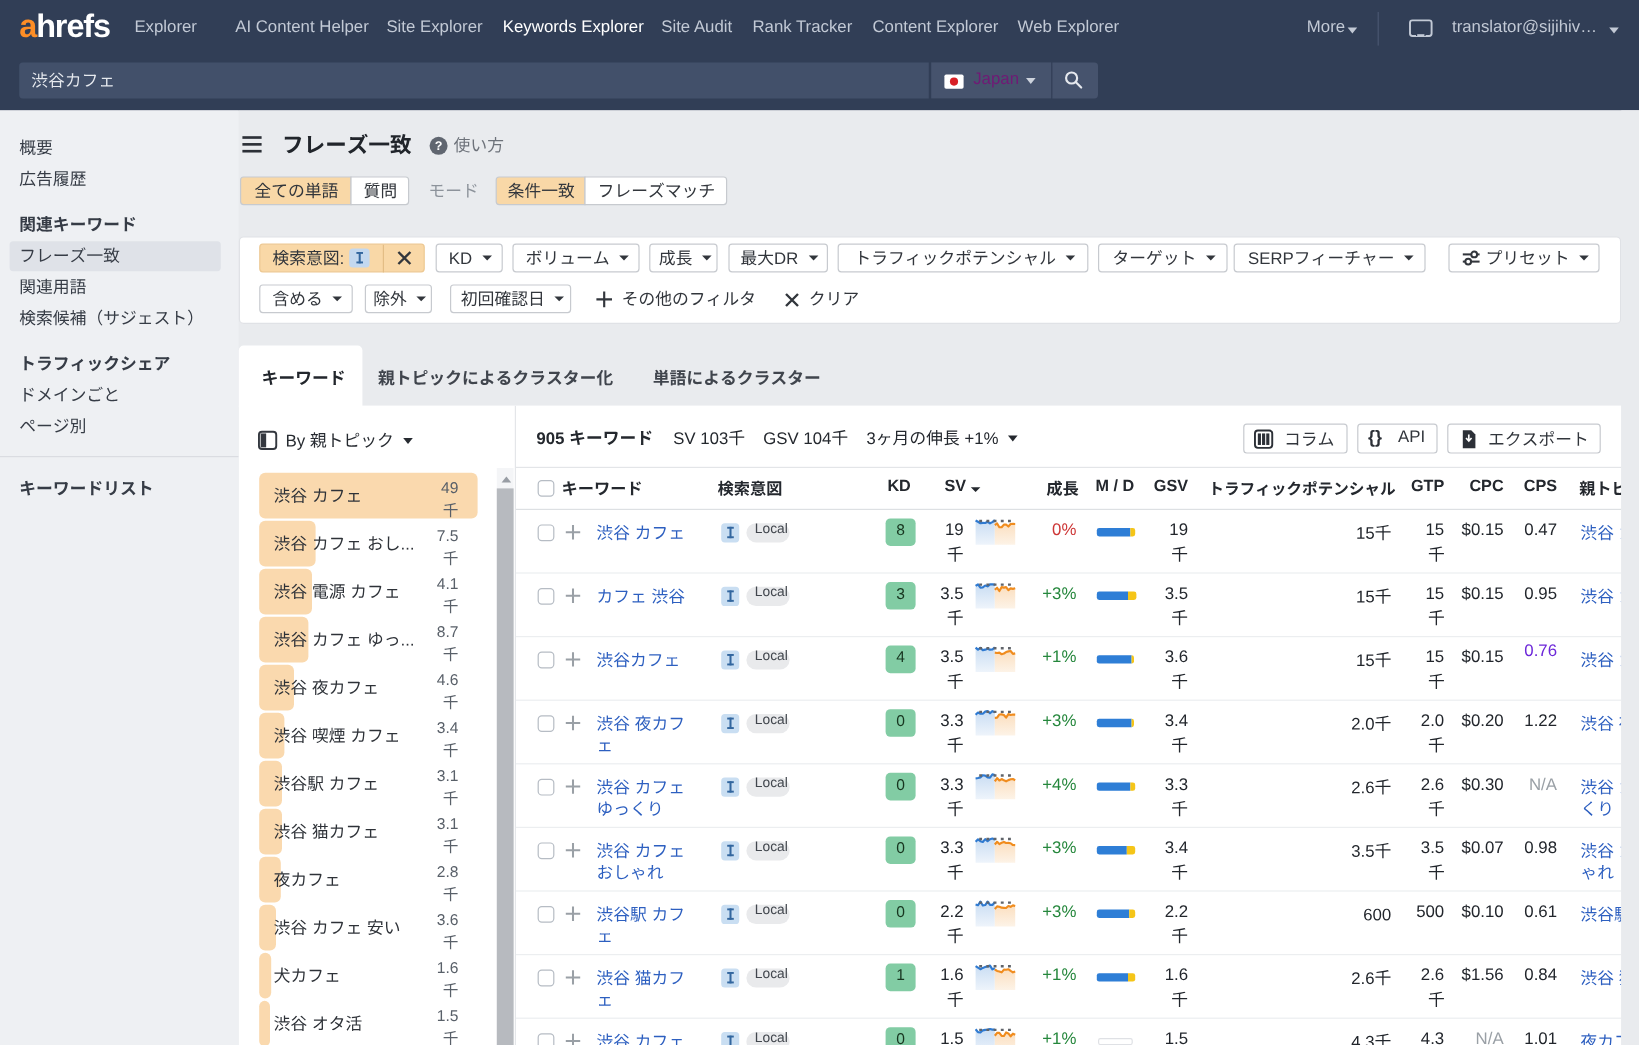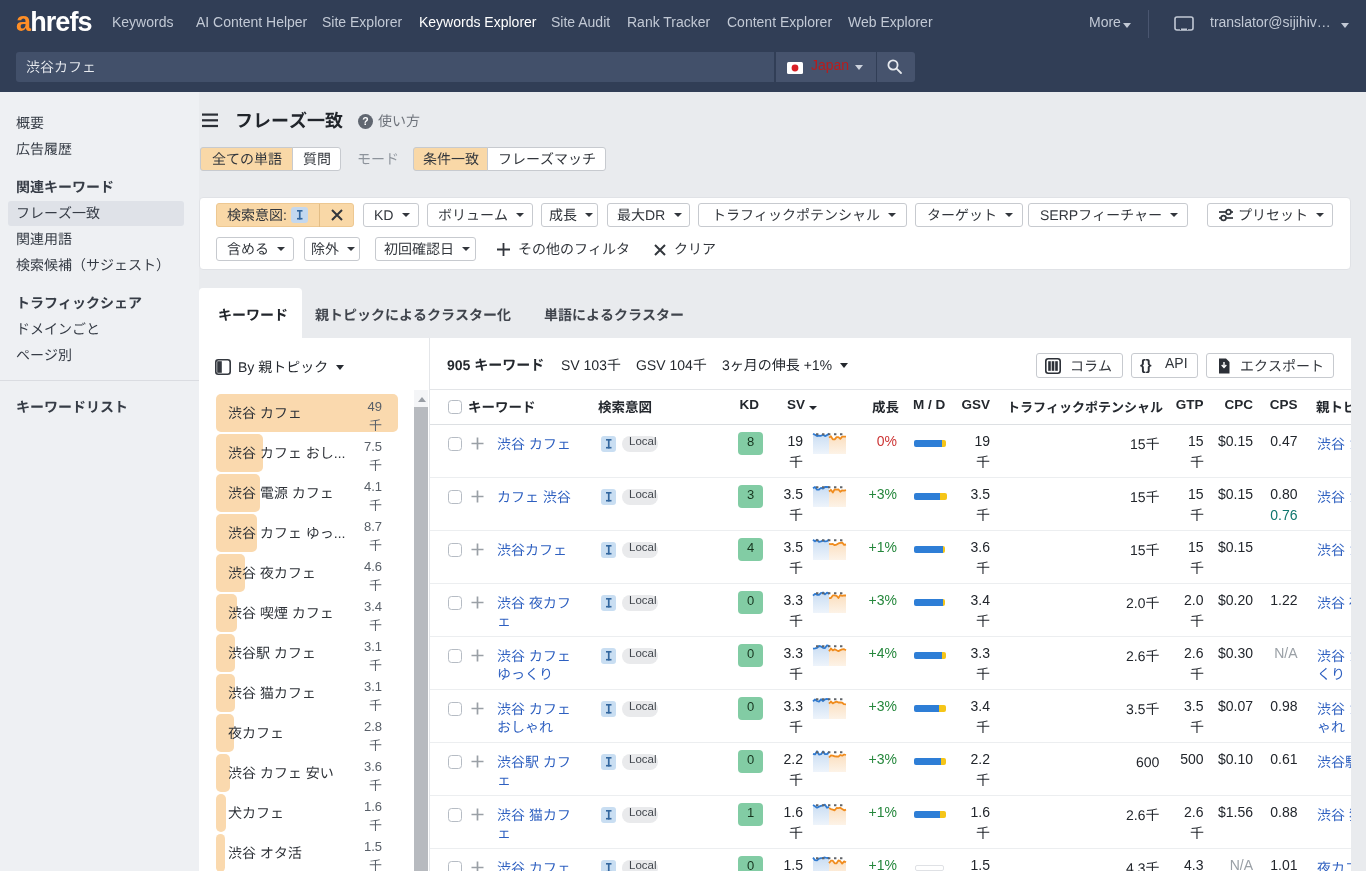--- a/index.html
+++ b/index.html
@@ -195,21 +195,21 @@
       <path id="gnr304f" d="M704 -738 630 -804C618 -785 593 -757 573 -737C505 -668 353 -548 278 -485C188 -409 176 -366 271 -287C364 -210 516 -80 586 -8C611 16 634 41 655 65L726 -1C620 -107 443 -250 352 -324C288 -378 289 -394 349 -445C423 -507 567 -621 635 -681C652 -695 683 -721 704 -738Z"></path>
       <path id="gnr308a" d="M339 -789 251 -792C249 -765 247 -736 243 -706C231 -625 212 -478 212 -383C212 -318 218 -262 223 -224L300 -230C294 -280 293 -314 298 -353C310 -484 426 -666 551 -666C656 -666 710 -552 710 -394C710 -143 540 -54 323 -22L370 50C618 5 792 -117 792 -395C792 -605 697 -738 564 -738C437 -738 333 -613 292 -511C298 -581 318 -716 339 -789Z"></path>
       <path id="glr36" d="M512 -225Q512 -116 453 -53Q394 10 290 10Q174 10 112 -77Q51 -163 51 -328Q51 -507 115 -603Q179 -698 297 -698Q453 -698 493 -558L409 -543Q383 -627 296 -627Q221 -627 179 -557Q138 -487 138 -354Q162 -398 206 -422Q249 -445 305 -445Q400 -445 456 -385Q512 -326 512 -225ZM423 -221Q423 -296 386 -336Q350 -377 284 -377Q223 -377 185 -341Q147 -305 147 -242Q147 -163 186 -112Q226 -61 287 -61Q351 -61 387 -104Q423 -146 423 -221Z"></path>
       <path id="gnr3083" d="M520 -498 575 -541C547 -571 494 -616 467 -635L412 -593C449 -567 491 -529 520 -498ZM114 -323 152 -245C186 -260 246 -291 315 -324L348 -250C391 -148 433 -17 458 78L537 56C509 -31 459 -181 415 -281L382 -355C477 -398 579 -436 645 -436C735 -436 765 -386 765 -344C765 -291 733 -241 636 -241C596 -241 550 -254 519 -269L516 -196C545 -184 595 -171 640 -171C778 -171 840 -241 840 -344C840 -428 780 -506 648 -506C569 -506 455 -461 352 -417L303 -513C296 -526 286 -544 279 -560L199 -529C214 -513 230 -488 240 -472C252 -452 268 -422 285 -387C247 -370 212 -355 184 -344C170 -339 143 -330 114 -323Z"></path>
       <path id="gnr308c" d="M293 -720 288 -625C236 -616 177 -610 144 -608C120 -607 101 -606 79 -607L87 -525L283 -552L276 -453C226 -375 110 -219 54 -149L105 -80C153 -148 219 -243 268 -316L267 -277C265 -168 265 -117 264 -21C264 -5 263 20 261 38H348C346 20 344 -5 343 -23C338 -112 339 -173 339 -264C339 -300 340 -340 342 -382C434 -480 555 -574 636 -574C687 -574 717 -550 717 -492C717 -394 679 -230 679 -119C679 -36 724 7 790 7C858 7 921 -23 974 -76L961 -162C910 -108 858 -79 810 -79C774 -79 758 -107 758 -140C758 -242 795 -414 795 -514C795 -595 749 -648 656 -648C555 -648 426 -551 348 -479L353 -537C368 -562 385 -589 398 -607L369 -642L363 -640C370 -710 378 -766 383 -791L289 -794C293 -769 293 -742 293 -720Z"></path>
     </defs>
   </svg>
 <div id="canvas">
 <div style="position:absolute;left:0;top:0;width:1366px;height:92px;background:#313e56"></div>
 <div style="position:absolute;left:16px;top:7px;font:700 27px 'Liberation Sans',sans-serif;letter-spacing:-0.9px"><span style="color:#fe8e26">a</span><span style="color:#fff">hrefs</span></div>
-<div style="position:absolute;left:112px;top:13.92px;font:400 14px 'Liberation Sans',sans-serif;color:#c2c9d5;white-space:nowrap;">Keywords</div>
+<div style="position:absolute;left:112px;top:13.92px;font:400 14px 'Liberation Sans',sans-serif;color:#c2c9d5;white-space:nowrap;">Explorer</div>
 <div style="position:absolute;left:196px;top:13.92px;font:400 14px 'Liberation Sans',sans-serif;color:#c2c9d5;white-space:nowrap;">AI Content Helper</div>
 <div style="position:absolute;left:322px;top:13.92px;font:400 14px 'Liberation Sans',sans-serif;color:#c2c9d5;white-space:nowrap;">Site Explorer</div>
 <div style="position:absolute;left:419px;top:13.92px;font:400 14px 'Liberation Sans',sans-serif;color:#fff;white-space:nowrap;">Keywords Explorer</div>
 <div style="position:absolute;left:551px;top:13.92px;font:400 14px 'Liberation Sans',sans-serif;color:#c2c9d5;white-space:nowrap;">Site Audit</div>
 <div style="position:absolute;left:627px;top:13.92px;font:400 14px 'Liberation Sans',sans-serif;color:#c2c9d5;white-space:nowrap;">Rank Tracker</div>
 <div style="position:absolute;left:727px;top:13.92px;font:400 14px 'Liberation Sans',sans-serif;color:#c2c9d5;white-space:nowrap;text-align:center;">Content Explorer</div>
 <div style="position:absolute;left:848px;top:13.92px;font:400 14px 'Liberation Sans',sans-serif;color:#c2c9d5;white-space:nowrap;">Web Explorer</div>
 <div style="position:absolute;left:1089px;top:13.92px;font:400 14px 'Liberation Sans',sans-serif;color:#c2c9d5;white-space:nowrap;">More</div>
 <div style="position:absolute;left:1123px;top:22.5px;width:0;height:0;border-left:4.5px solid transparent;border-right:4.5px solid transparent;border-top:5px solid #c2c9d5"></div>
 <div style="position:absolute;left:1148px;top:10px;width:1px;height:28px;background:#4a5670"></div>
@@ -231,21 +231,21 @@
           <use href="#gnr30ab" x="2000"></use>
           <use href="#gnr30d5" x="3000"></use>
           <use href="#gnr30a7" x="4000"></use>
         </g>
       </svg>
     </div>
 <svg style="position:absolute;left:787px;top:61.5px" width="16" height="12" viewBox="0 0 16 12">
       <rect width="16" height="12" rx="1.5" fill="#fff"></rect>
       <circle cx="8" cy="6" r="3.4" fill="#d81f26"></circle>
     </svg>
-<div style="position:absolute;left:811px;top:56.92px;font:400 14px 'Liberation Sans',sans-serif;color:#b91c1c;white-space:nowrap;">Japan</div>
+<div style="position:absolute;left:811px;top:56.92px;font:400 14px 'Liberation Sans',sans-serif;color:#701a75;white-space:nowrap;">Japan</div>
 <div style="position:absolute;left:854.5px;top:65px;width:0;height:0;border-left:4.5px solid transparent;border-right:4.5px solid transparent;border-top:5px solid #cdd3dd"></div>
 <svg style="position:absolute;left:886px;top:58px" width="17" height="17" viewBox="0 0 17 17">
       <circle cx="7" cy="7" r="4.6" fill="none" stroke="#e6e9ee" stroke-width="1.8"></circle>
       <line x1="10.6" y1="10.6" x2="15" y2="15" stroke="#e6e9ee" stroke-width="1.8" stroke-linecap="round"></line>
     </svg>
 <div style="position:absolute;left:0;top:92px;width:199px;height:779px;background:#eef0f3"></div>
 <div style="position:absolute;left:8px;top:201px;width:176px;height:25px;background:#dfe2e8;border-radius:3px"></div>
 <div style="position:absolute;left:16px;top:114px">
       <svg width="28" height="17" style="display:block">
         <g fill="#363c46" transform="translate(0 14) scale(0.014)">
@@ -1288,21 +1288,21 @@
     </div>
 <div style="position:absolute;right:162.5px;top:486.42px;font:400 14px 'Liberation Sans',sans-serif;color:#22262c;white-space:nowrap;">15</div>
 <div style="position:absolute;left:1189.5px;top:506px">
       <svg width="14" height="17" style="display:block">
         <g fill="#22262c" transform="translate(0 14) scale(0.014)">
           <use href="#gnr5343" x="0"></use>
         </g>
       </svg>
     </div>
 <div style="position:absolute;right:113px;top:486.42px;font:400 14px 'Liberation Sans',sans-serif;color:#22262c;white-space:nowrap;">$0.15</div>
-<div style="position:absolute;right:68.5px;top:486.42px;font:400 14px 'Liberation Sans',sans-serif;color:#22262c;white-space:nowrap;">0.80</div>
+<div style="position:absolute;right:68.5px;top:486.42px;font:400 14px 'Liberation Sans',sans-serif;color:#22262c;white-space:nowrap;">0.95</div>
 <div style="position:absolute;left:1317px;top:488px;width:34px;height:17px;overflow:hidden">
       <svg width="74" height="17" style="display:block">
         <g fill="#2d5fc0" transform="translate(0 14) scale(0.014)">
           <use href="#gnr6e0b" x="0"></use>
           <use href="#gnr8c37" x="1000"></use>
           <use href="#gnr30ab" x="2278"></use>
           <use href="#gnr30d5" x="3278"></use>
           <use href="#gnr30a7" x="4278"></use>
         </g>
       </svg>
@@ -1370,21 +1370,21 @@
     </div>
 <div style="position:absolute;right:162.5px;top:539.42px;font:400 14px 'Liberation Sans',sans-serif;color:#22262c;white-space:nowrap;">15</div>
 <div style="position:absolute;left:1189.5px;top:559px">
       <svg width="14" height="17" style="display:block">
         <g fill="#22262c" transform="translate(0 14) scale(0.014)">
           <use href="#gnr5343" x="0"></use>
         </g>
       </svg>
     </div>
 <div style="position:absolute;right:113px;top:539.42px;font:400 14px 'Liberation Sans',sans-serif;color:#22262c;white-space:nowrap;">$0.15</div>
-<div style="position:absolute;right:68.5px;top:507px;font:400 14px 'Liberation Sans',sans-serif;color:#0f766e;white-space:nowrap;">0.76</div>
+<div style="position:absolute;right:68.5px;top:534px;font:400 14px 'Liberation Sans',sans-serif;color:#6d28d9;white-space:nowrap;">0.76</div>
 <div style="position:absolute;left:1317px;top:541px;width:34px;height:17px;overflow:hidden">
       <svg width="74" height="17" style="display:block">
         <g fill="#2d5fc0" transform="translate(0 14) scale(0.014)">
           <use href="#gnr6e0b" x="0"></use>
           <use href="#gnr8c37" x="1000"></use>
           <use href="#gnr30ab" x="2278"></use>
           <use href="#gnr30d5" x="3278"></use>
           <use href="#gnr30a7" x="4278"></use>
         </g>
       </svg>
@@ -1840,21 +1840,21 @@
     </div>
 <div style="position:absolute;right:162.5px;top:804.42px;font:400 14px 'Liberation Sans',sans-serif;color:#22262c;white-space:nowrap;">2.6</div>
 <div style="position:absolute;left:1189.5px;top:824px">
       <svg width="14" height="17" style="display:block">
         <g fill="#22262c" transform="translate(0 14) scale(0.014)">
           <use href="#gnr5343" x="0"></use>
         </g>
       </svg>
     </div>
 <div style="position:absolute;right:113px;top:804.42px;font:400 14px 'Liberation Sans',sans-serif;color:#22262c;white-space:nowrap;">$1.56</div>
-<div style="position:absolute;right:68.5px;top:804.42px;font:400 14px 'Liberation Sans',sans-serif;color:#22262c;white-space:nowrap;">0.88</div>
+<div style="position:absolute;right:68.5px;top:804.42px;font:400 14px 'Liberation Sans',sans-serif;color:#22262c;white-space:nowrap;">0.84</div>
 <div style="position:absolute;left:1317px;top:806px;width:34px;height:17px;overflow:hidden">
       <svg width="88" height="17" style="display:block">
         <g fill="#2d5fc0" transform="translate(0 14) scale(0.014)">
           <use href="#gnr6e0b" x="0"></use>
           <use href="#gnr8c37" x="1000"></use>
           <use href="#gnr732b" x="2278"></use>
           <use href="#gnr30ab" x="3278"></use>
           <use href="#gnr30d5" x="4278"></use>
           <use href="#gnr30a7" x="5278"></use>
         </g>

